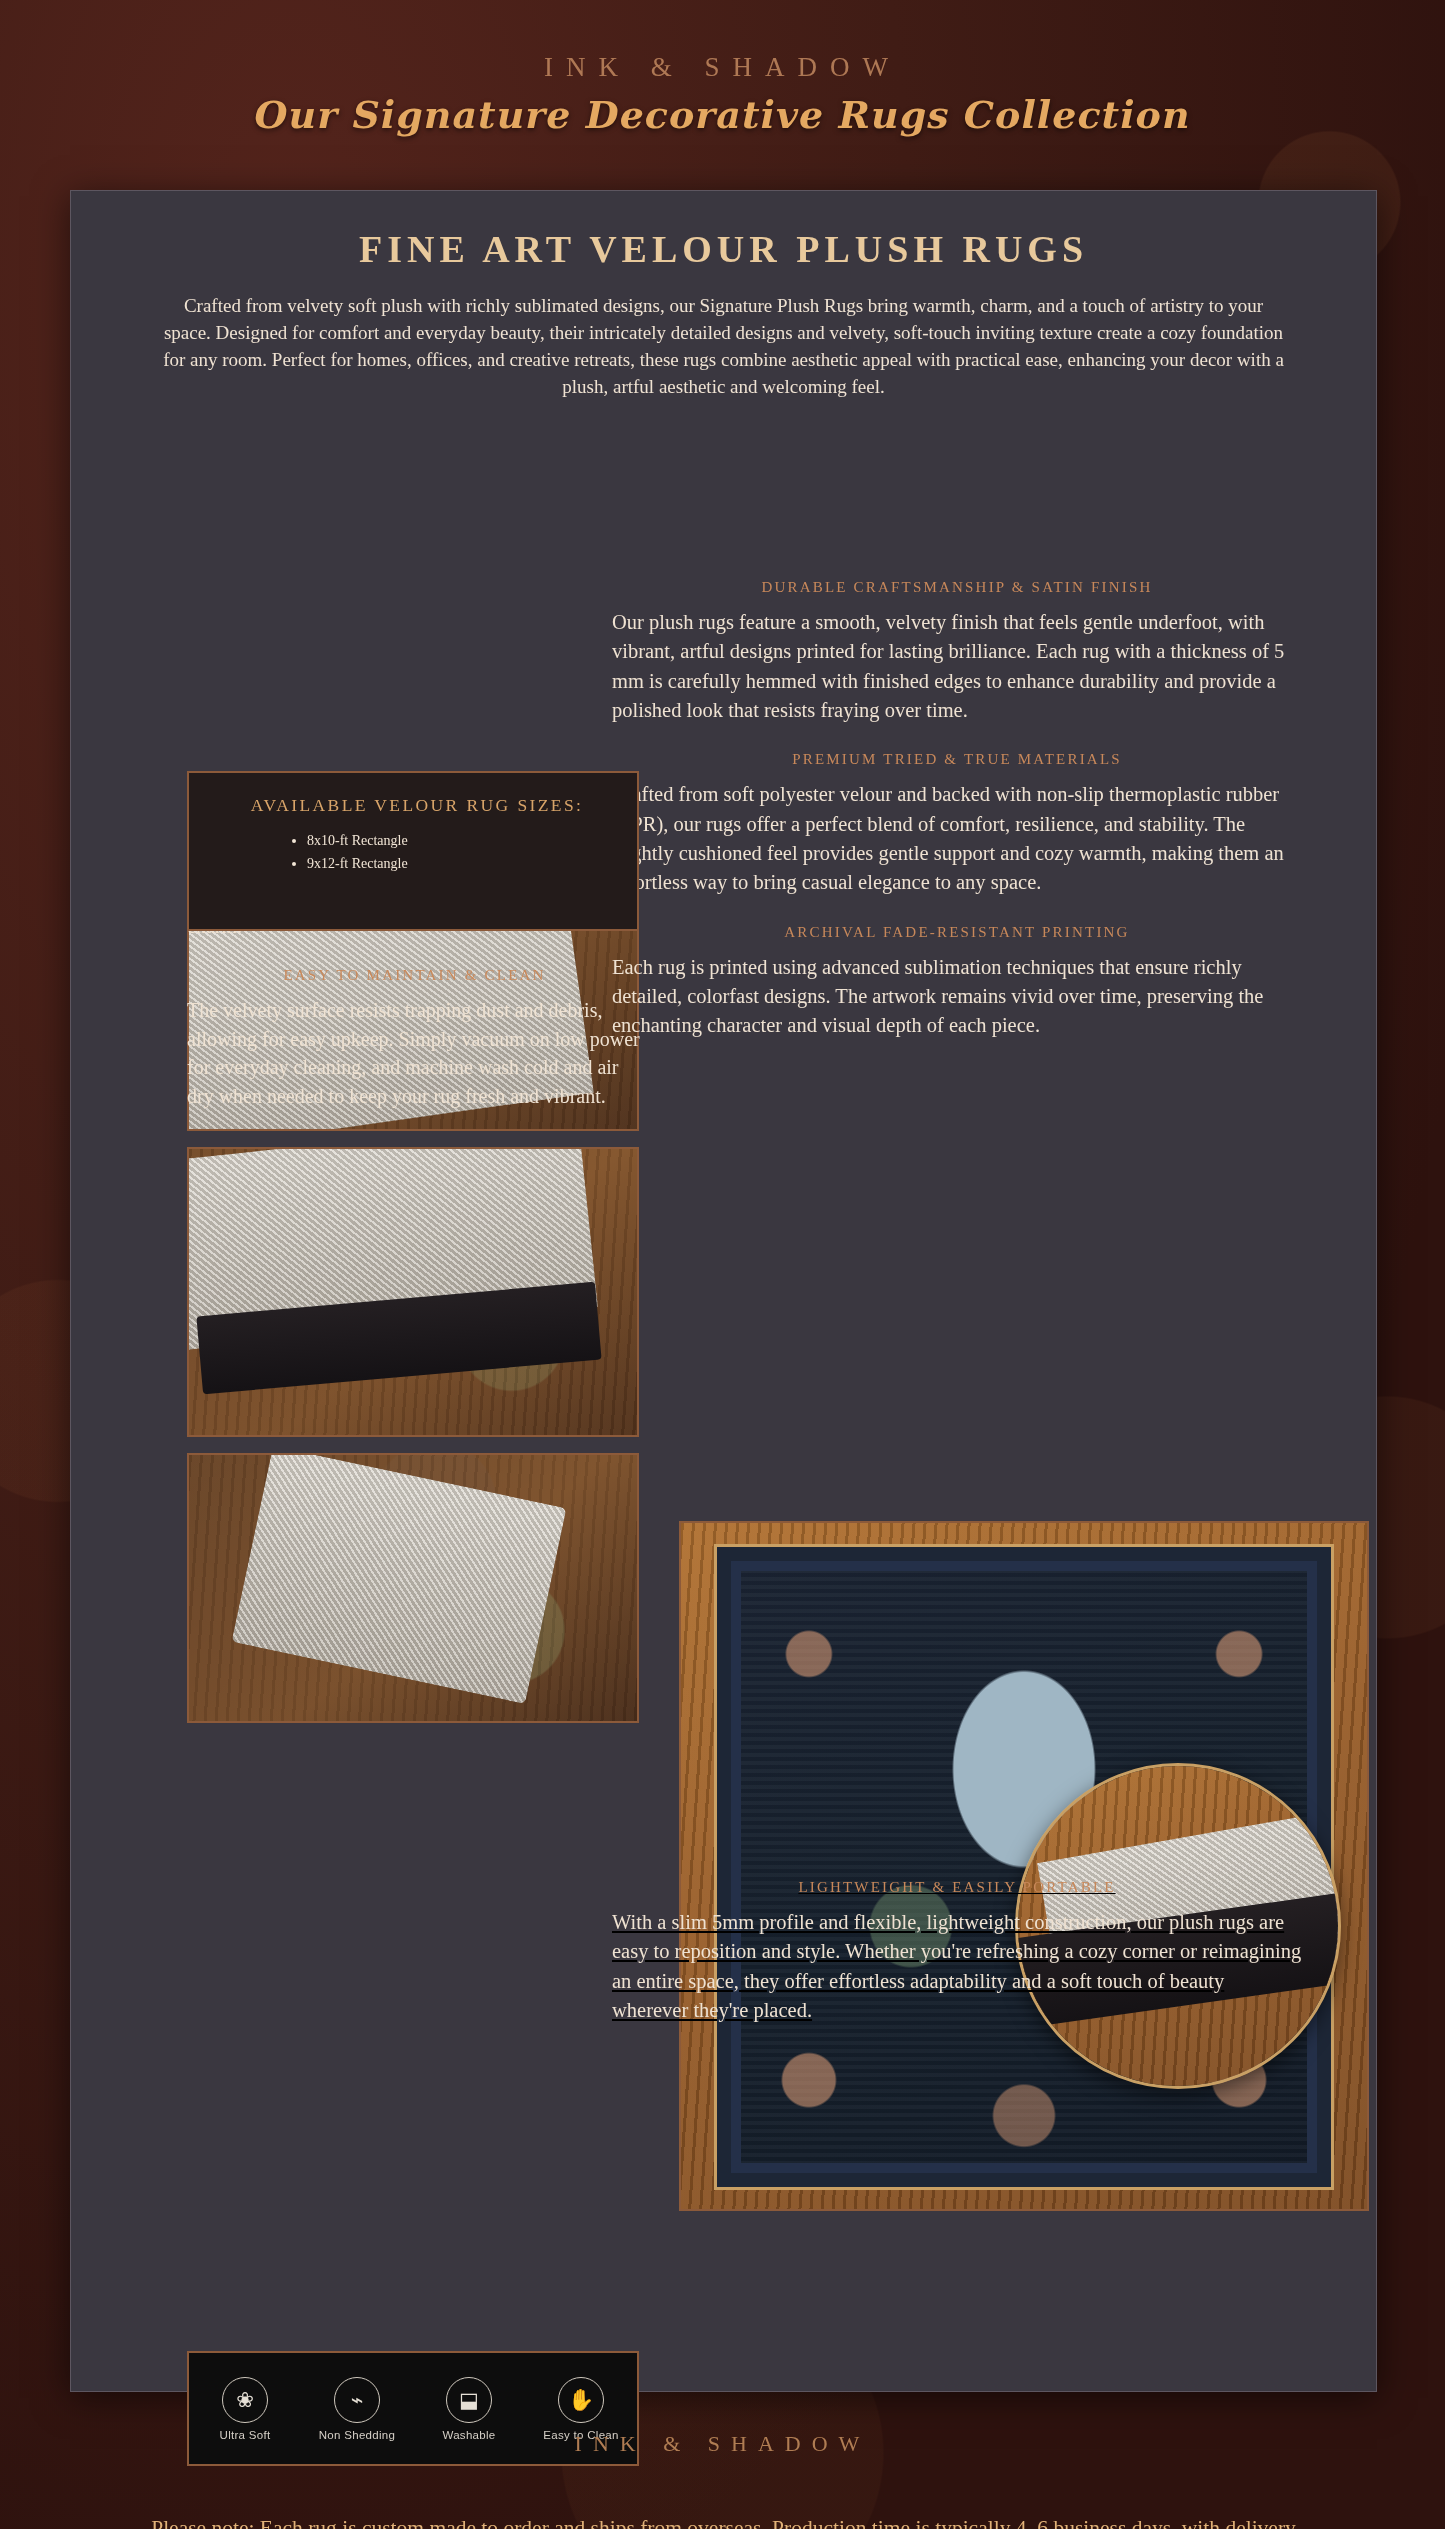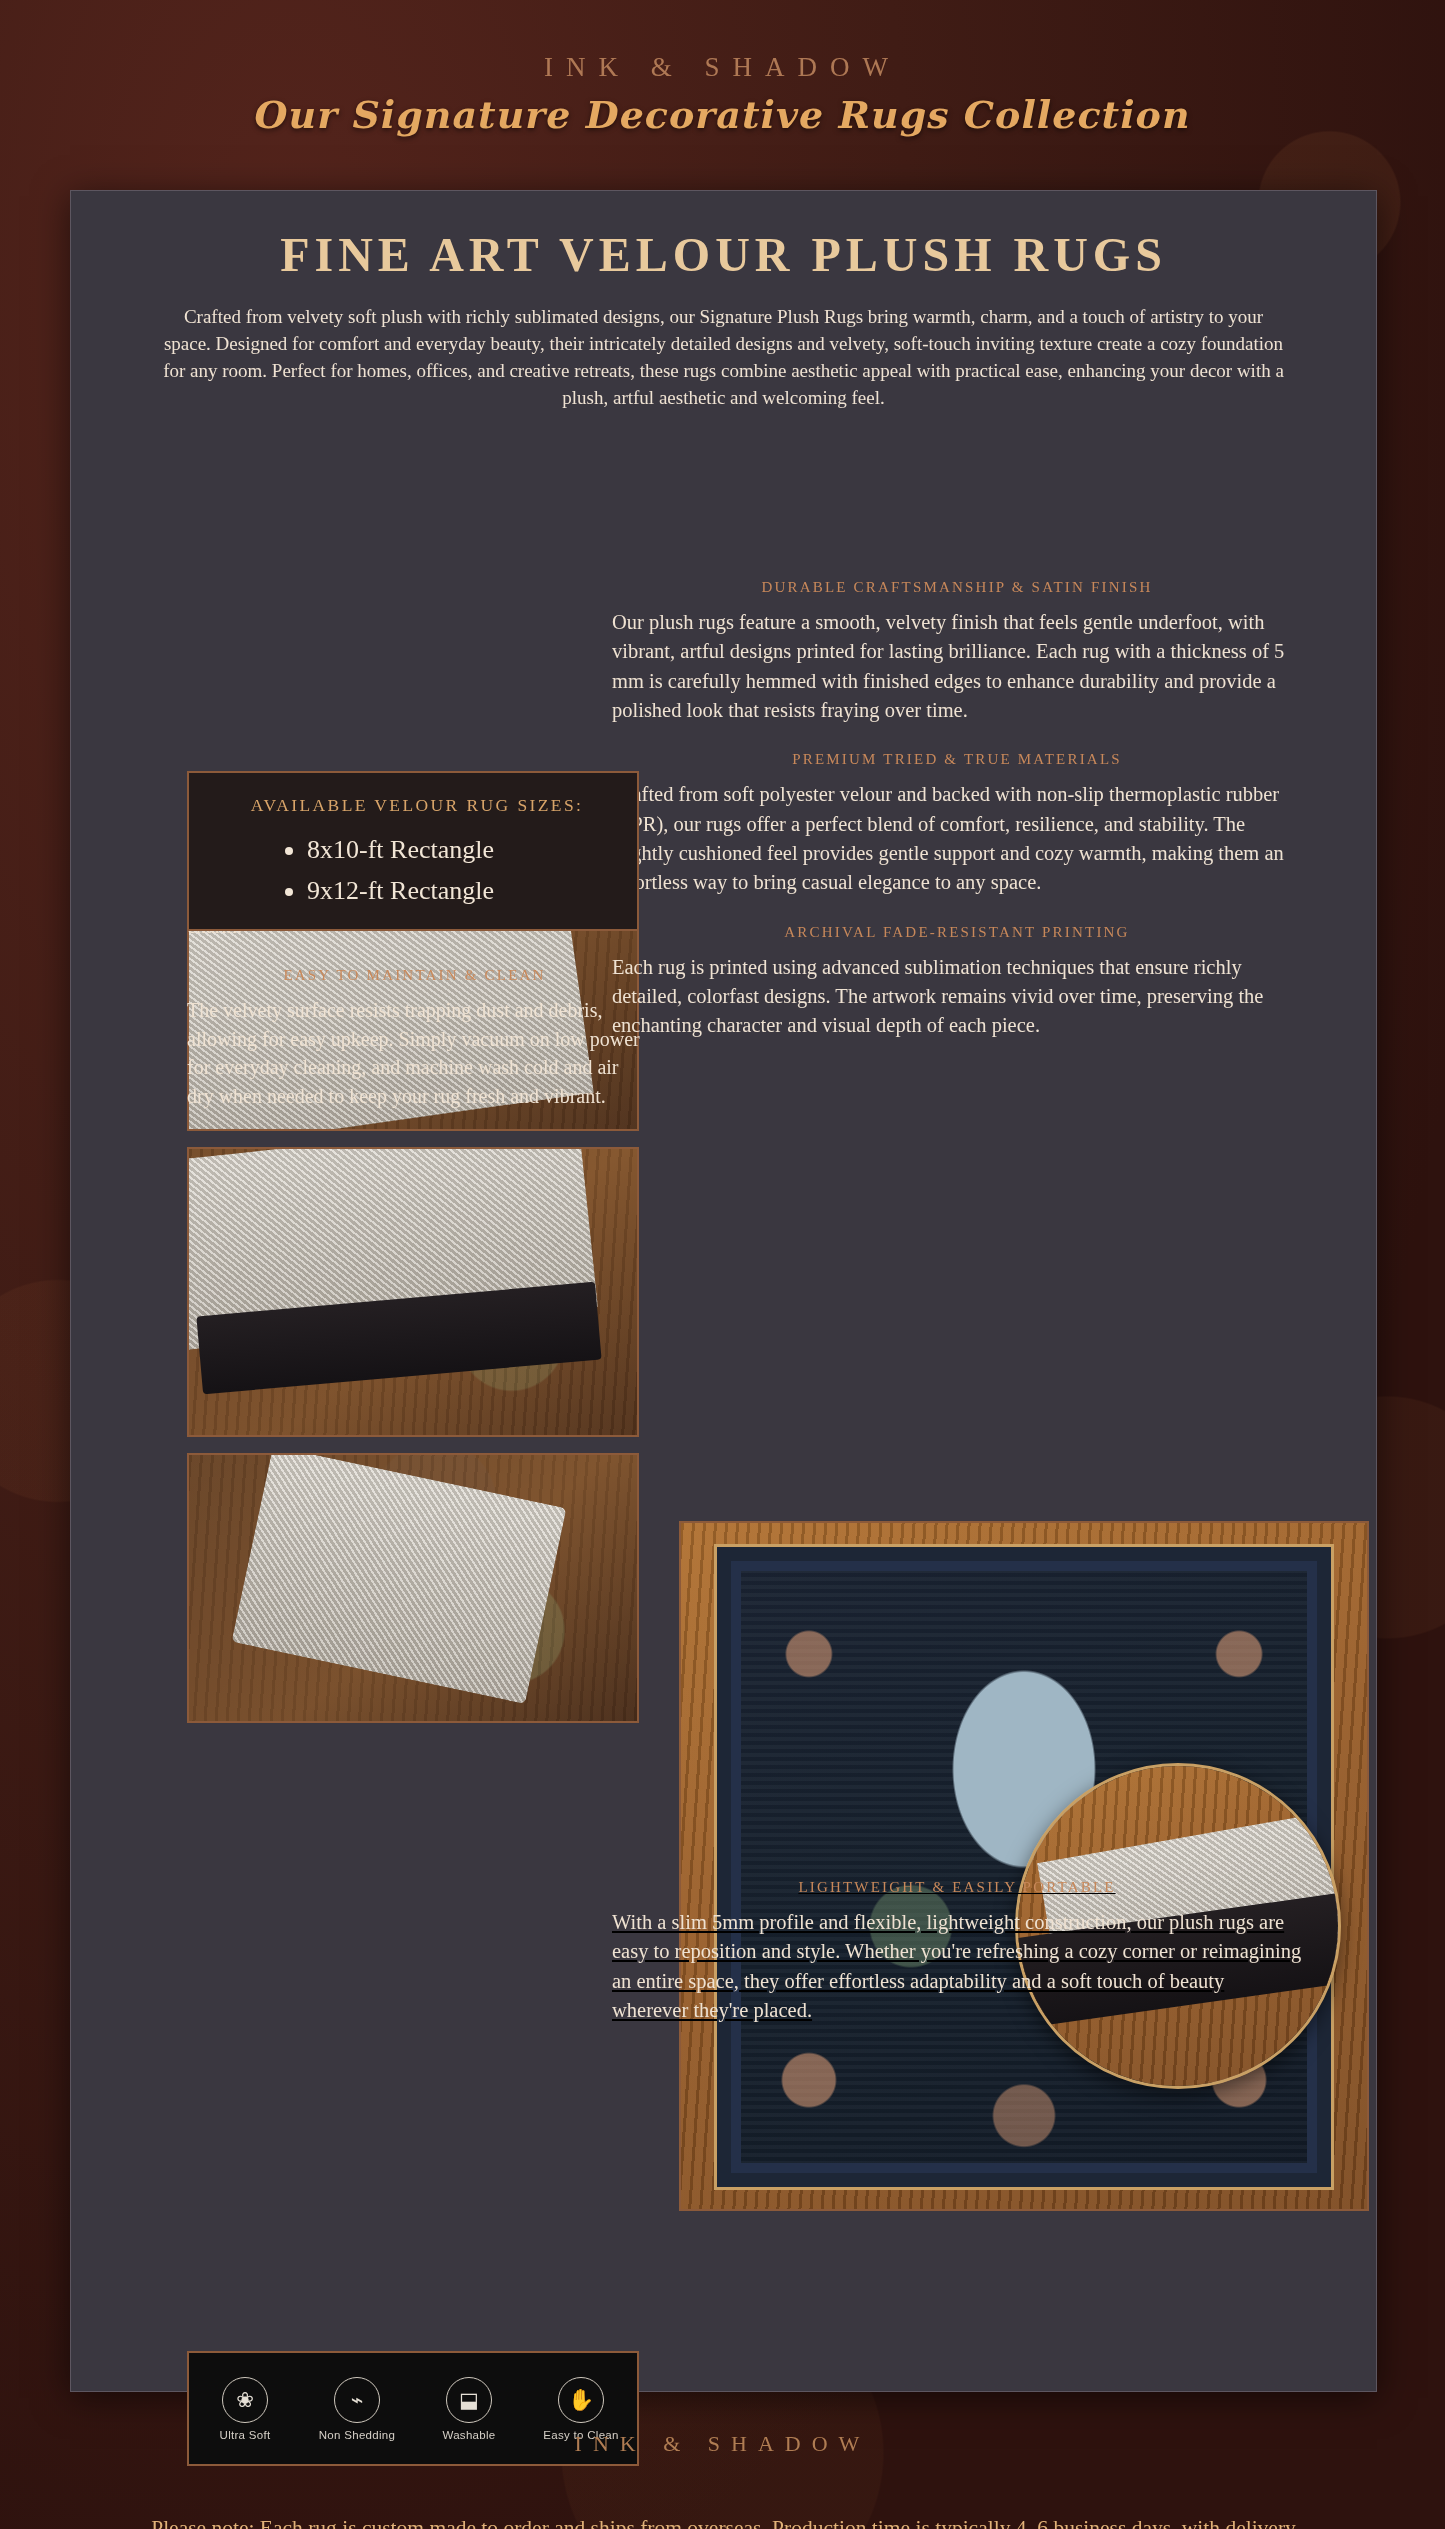--- a/index.html
+++ b/index.html
@@ -76,21 +76,21 @@
     height: 2200px;
     background: #3a3740;
     border: 1px solid #5d5660;
     box-shadow: 0 6px 34px rgba(0,0,0,.55);
   }
   .card-inner { position: absolute; inset: 0; padding: 0 38px; }
 
   .title {
     margin: 36px 0 0;
     text-align: center;
-    font-size: 48px;
+    font-size: 38px;
     letter-spacing: 5px;
     color: #e8c99c;
     text-transform: uppercase;
     font-family: "Liberation Serif", serif;
   }
 
   .intro {
     margin: 22px 52px 0;
     text-align: center;
     font-size: 19px;
@@ -145,21 +145,21 @@
     color: #d8a469;
     font-size: 17.5px;
     letter-spacing: 2.4px;
     text-transform: uppercase;
     padding-left: 8px;
   }
   .sizes-list {
     margin: 14px 0 0 118px;
     padding: 0;
     color: #f2e6d6;
-    font-size: 26px;
+    font-size: 14px;
     line-height: 1.5;
   }
   .sizes-list li { margin: 0 0 2px; }
 
   
   .photo {
     position: absolute;
     border: 2px solid #8c5a3a;
     box-sizing: border-box;
     overflow: hidden;

